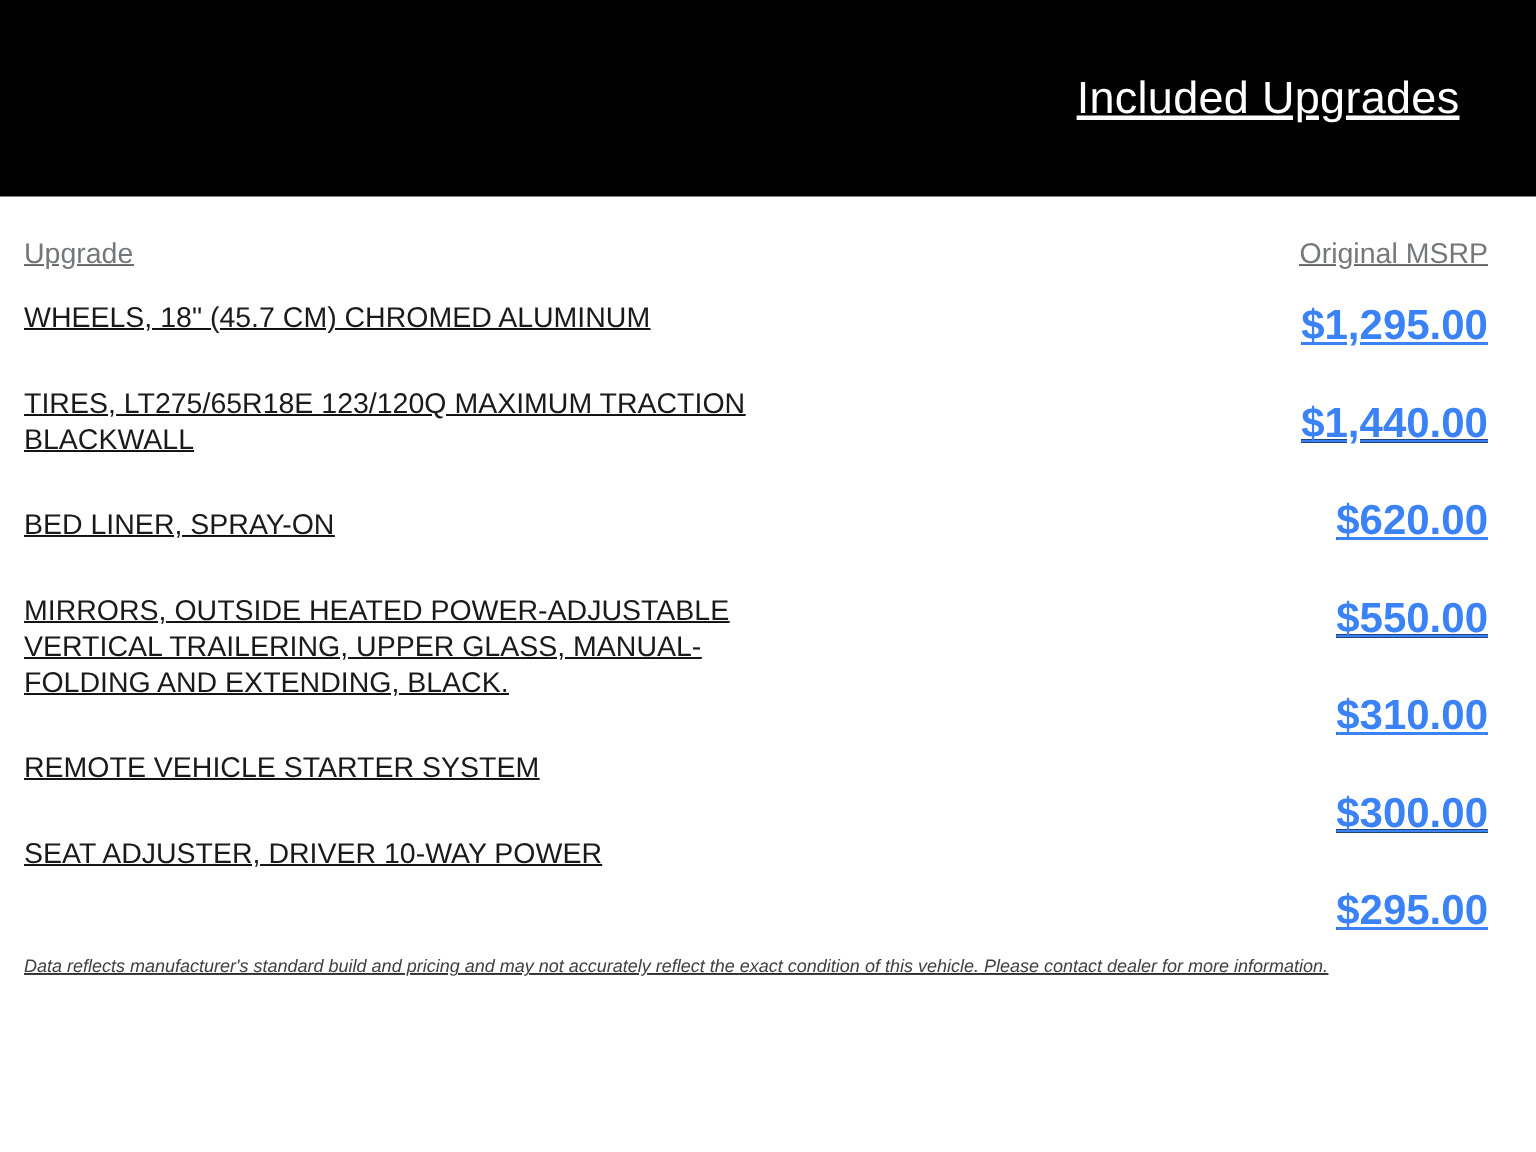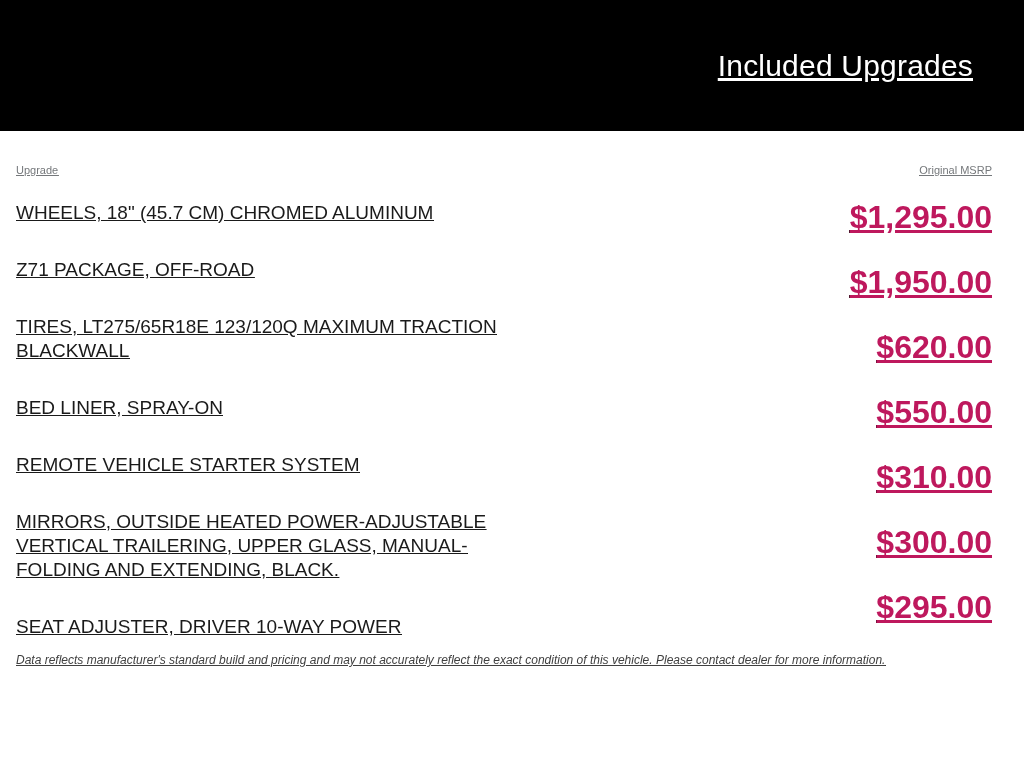--- a/index.html
+++ b/index.html
@@ -25,21 +25,21 @@
     letter-spacing: 0.2px;
   }
   .content {
     padding-left: 16px;
     padding-right: 32px;
   }
   .col-headers {
     display: flex;
     justify-content: space-between;
     margin-top: 30px;
-    font-size: 11px;
+    font-size: 19px;
     line-height: 18px;
     color: #75787b;
   }
   .upgrades-table {
     display: flex;
     align-items: flex-start;
     margin-top: 22px;
   }
   .names-col {
     width: 560px;
@@ -51,24 +51,24 @@
     color: #1a1a1a;
     margin-bottom: 33px;
     white-space: pre-line;
   }
   .upgrade-name:last-child { margin-bottom: 0; }
   .prices-col {
     margin-left: auto;
     text-align: right;
   }
   .upgrade-price {
-    font-size: 32px;
+    font-size: 28px;
     line-height: 32px;
     font-weight: 700;
-    color: #be185d;
+    color: #3b82f6;
     margin-bottom: 33px;
   }
   .upgrade-price:last-child { margin-bottom: 0; }
   .disclaimer {
     margin-top: 14px;
     font-size: 12px;
     line-height: 15px;
     font-style: italic;
     color: #404040;
   }
@@ -82,33 +82,32 @@
 
 <div class="content">
   <div class="col-headers">
     <span>Upgrade</span>
     <span>Original MSRP</span>
   </div>
 
   <div class="upgrades-table">
     <div class="names-col">
         <div class="upgrade-name">WHEELS, 18" (45.7 CM) CHROMED ALUMINUM</div>
-        <div class="upgrade-name">Z71 PACKAGE, OFF-ROAD</div>
         <div class="upgrade-name">TIRES, LT275/65R18E 123/120Q MAXIMUM TRACTION
 BLACKWALL</div>
         <div class="upgrade-name">BED LINER, SPRAY-ON</div>
-        <div class="upgrade-name">REMOTE VEHICLE STARTER SYSTEM</div>
         <div class="upgrade-name">MIRRORS, OUTSIDE HEATED POWER-ADJUSTABLE
 VERTICAL TRAILERING, UPPER GLASS, MANUAL-
 FOLDING AND EXTENDING, BLACK.</div>
+        <div class="upgrade-name">REMOTE VEHICLE STARTER SYSTEM</div>
         <div class="upgrade-name">SEAT ADJUSTER, DRIVER 10-WAY POWER</div>
       </div>
     <div class="prices-col">
         <div class="upgrade-price">$1,295.00</div>
-        <div class="upgrade-price">$1,950.00</div>
+        <div class="upgrade-price">$1,440.00</div>
         <div class="upgrade-price">$620.00</div>
         <div class="upgrade-price">$550.00</div>
         <div class="upgrade-price">$310.00</div>
         <div class="upgrade-price">$300.00</div>
         <div class="upgrade-price">$295.00</div>
       </div>
   </div>
 
   <div class="disclaimer">Data reflects manufacturer's standard build and pricing and may not accurately reflect the exact condition of this vehicle. Please contact dealer for more information.</div>
 </div>

